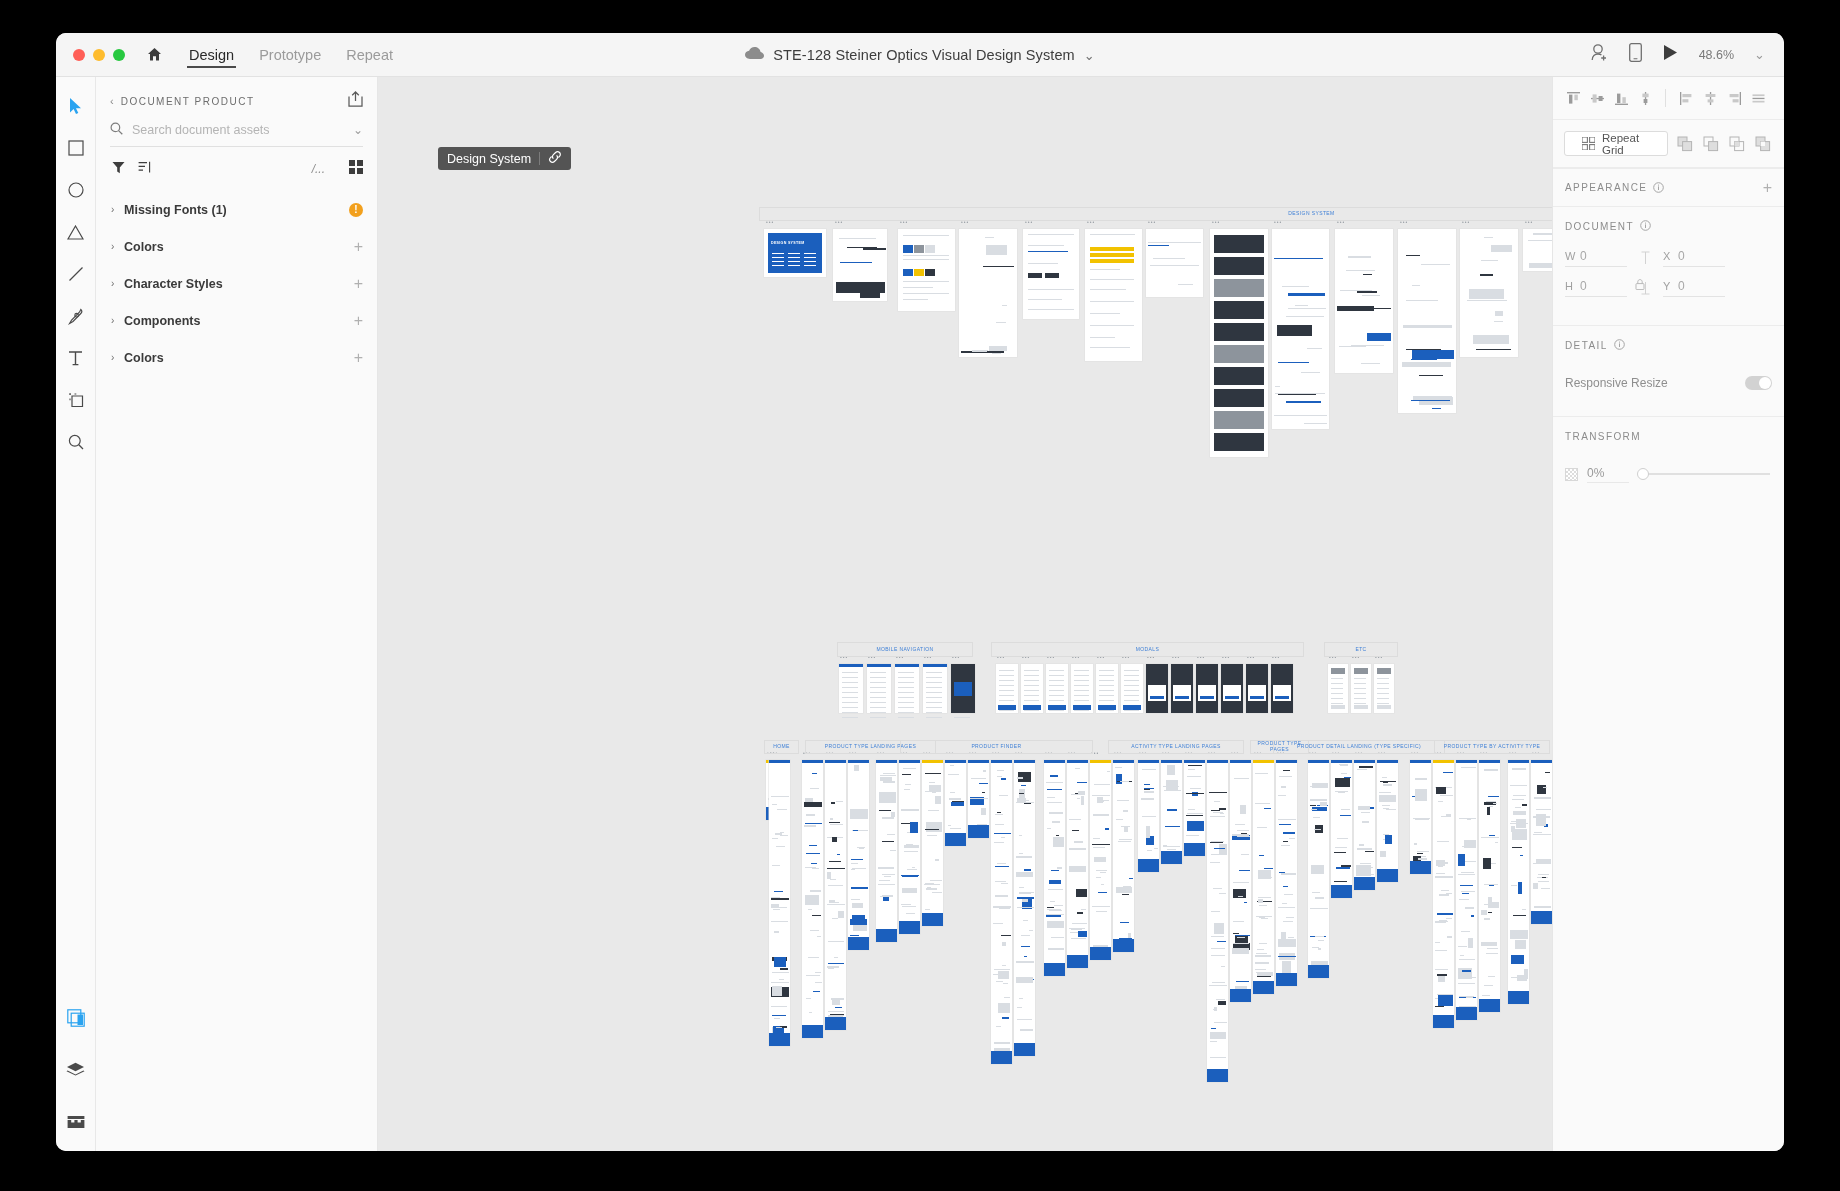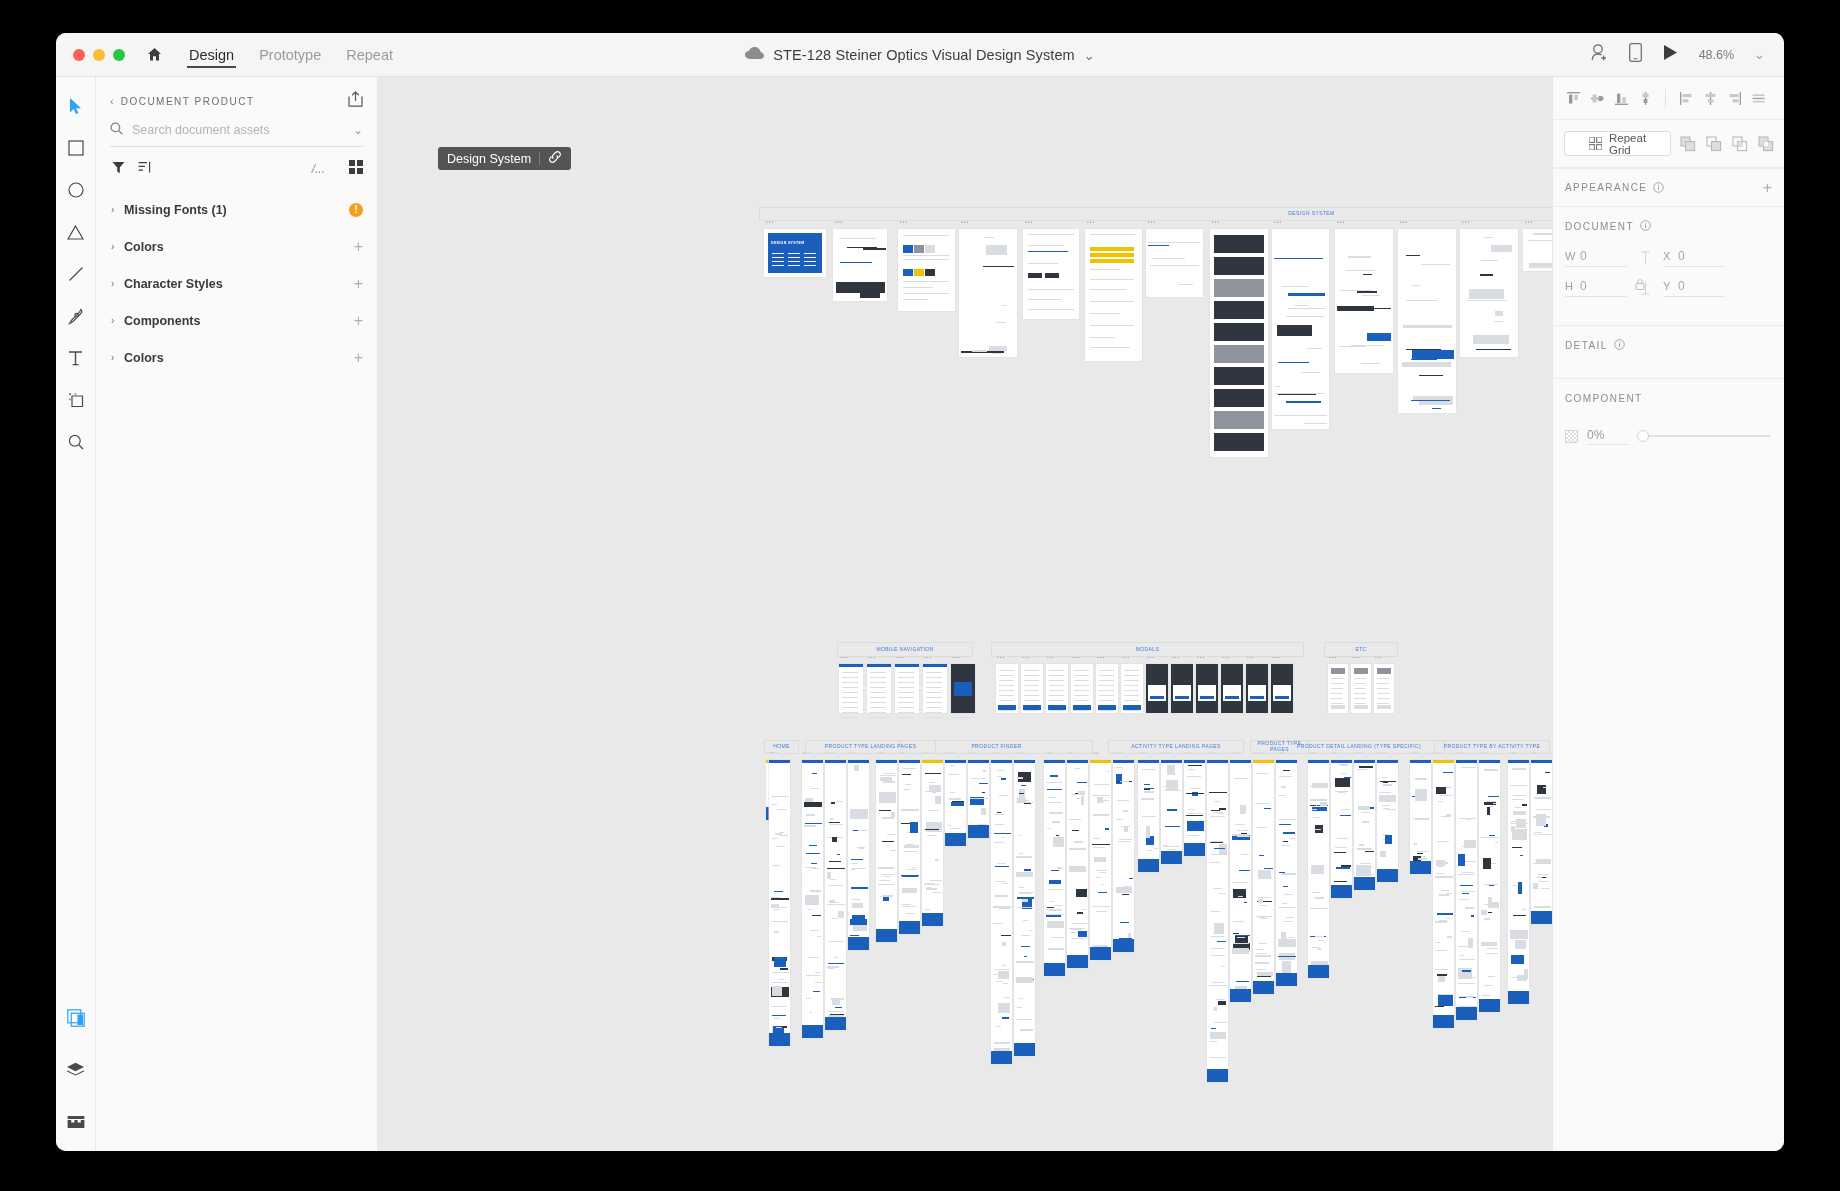--- a/index.html
+++ b/index.html
@@ -105,21 +105,21 @@
   }
   .align-bar{ display:flex; align-items:center; height:43px; padding:0 10px;
               border-bottom:1px solid #ececec; gap:2px; }
   .align-bar .grp{ display:flex; gap:4px; }
   .align-bar .sep{ width:1px; height:18px; background:#e0e0e0; margin:0 8px; }
   .ic{ width:20px; height:20px; display:flex; align-items:center; justify-content:center; }
 
   .repeat-row{ display:flex; align-items:center; height:48px; padding:0 11px;
                border-bottom:1px solid #ececec; gap:7px; }
   .repeat-btn{ display:flex; align-items:center; gap:7px; border:1px solid #dcdcdc;
-               border-radius:3px; background:#fff; height:25px; padding:0 24px; }
+               border-radius:3px; background:#fff; height:25px; padding:0 17px; }
   .repeat-btn span{ font-size:11.5px; color:#555; }
   .bool-grp{ display:flex; gap:6px; margin-left:auto; }
 
   .phead{ display:flex; align-items:center; padding:0 12px; height:38px; }
   .phead .t{ font-size:10px; letter-spacing:1.4px; color:#8c8c8c; }
   .phead .i{ margin-left:6px; }
   .phead .plus{ margin-left:auto; }
   .pdiv{ border-top:1px solid #ececec; }
 
   .tform{ padding:4px 12px 16px 12px; position:relative; }
@@ -1990,25 +1990,29 @@
 
       <div class="pdiv">
         <div class="phead">
           <span class="t">DETAIL</span>
           <span class="i"><svg width="11" height="11" viewBox="0 0 11 11">
                 <circle cx="5.5" cy="5.5" r="4.8" fill="none" stroke="#a5a5a5" stroke-width="1"></circle>
                 <rect x="5" y="4.4" width="1" height="3.6" fill="#a5a5a5"></rect>
                 <rect x="5" y="2.6" width="1" height="1" fill="#a5a5a5"></rect>
               </svg></span>
         </div>
+        <div class="layout-row">
+          <span class="t">Responsive Resize</span>
+          <span class="toggle"></span>
+        </div>
       </div>
 
       <div class="pdiv" style="margin-top:14px;">
         <div class="phead">
-          <span class="t">COMPONENT</span>
+          <span class="t">TRANSFORM</span>
         </div>
         <div class="appear-row">
           <span class="checker"></span>
           <span class="opval">0%</span>
           <span class="slider">
               <span class="knob"></span>
             </span>
         </div>
       </div>
     </div>

